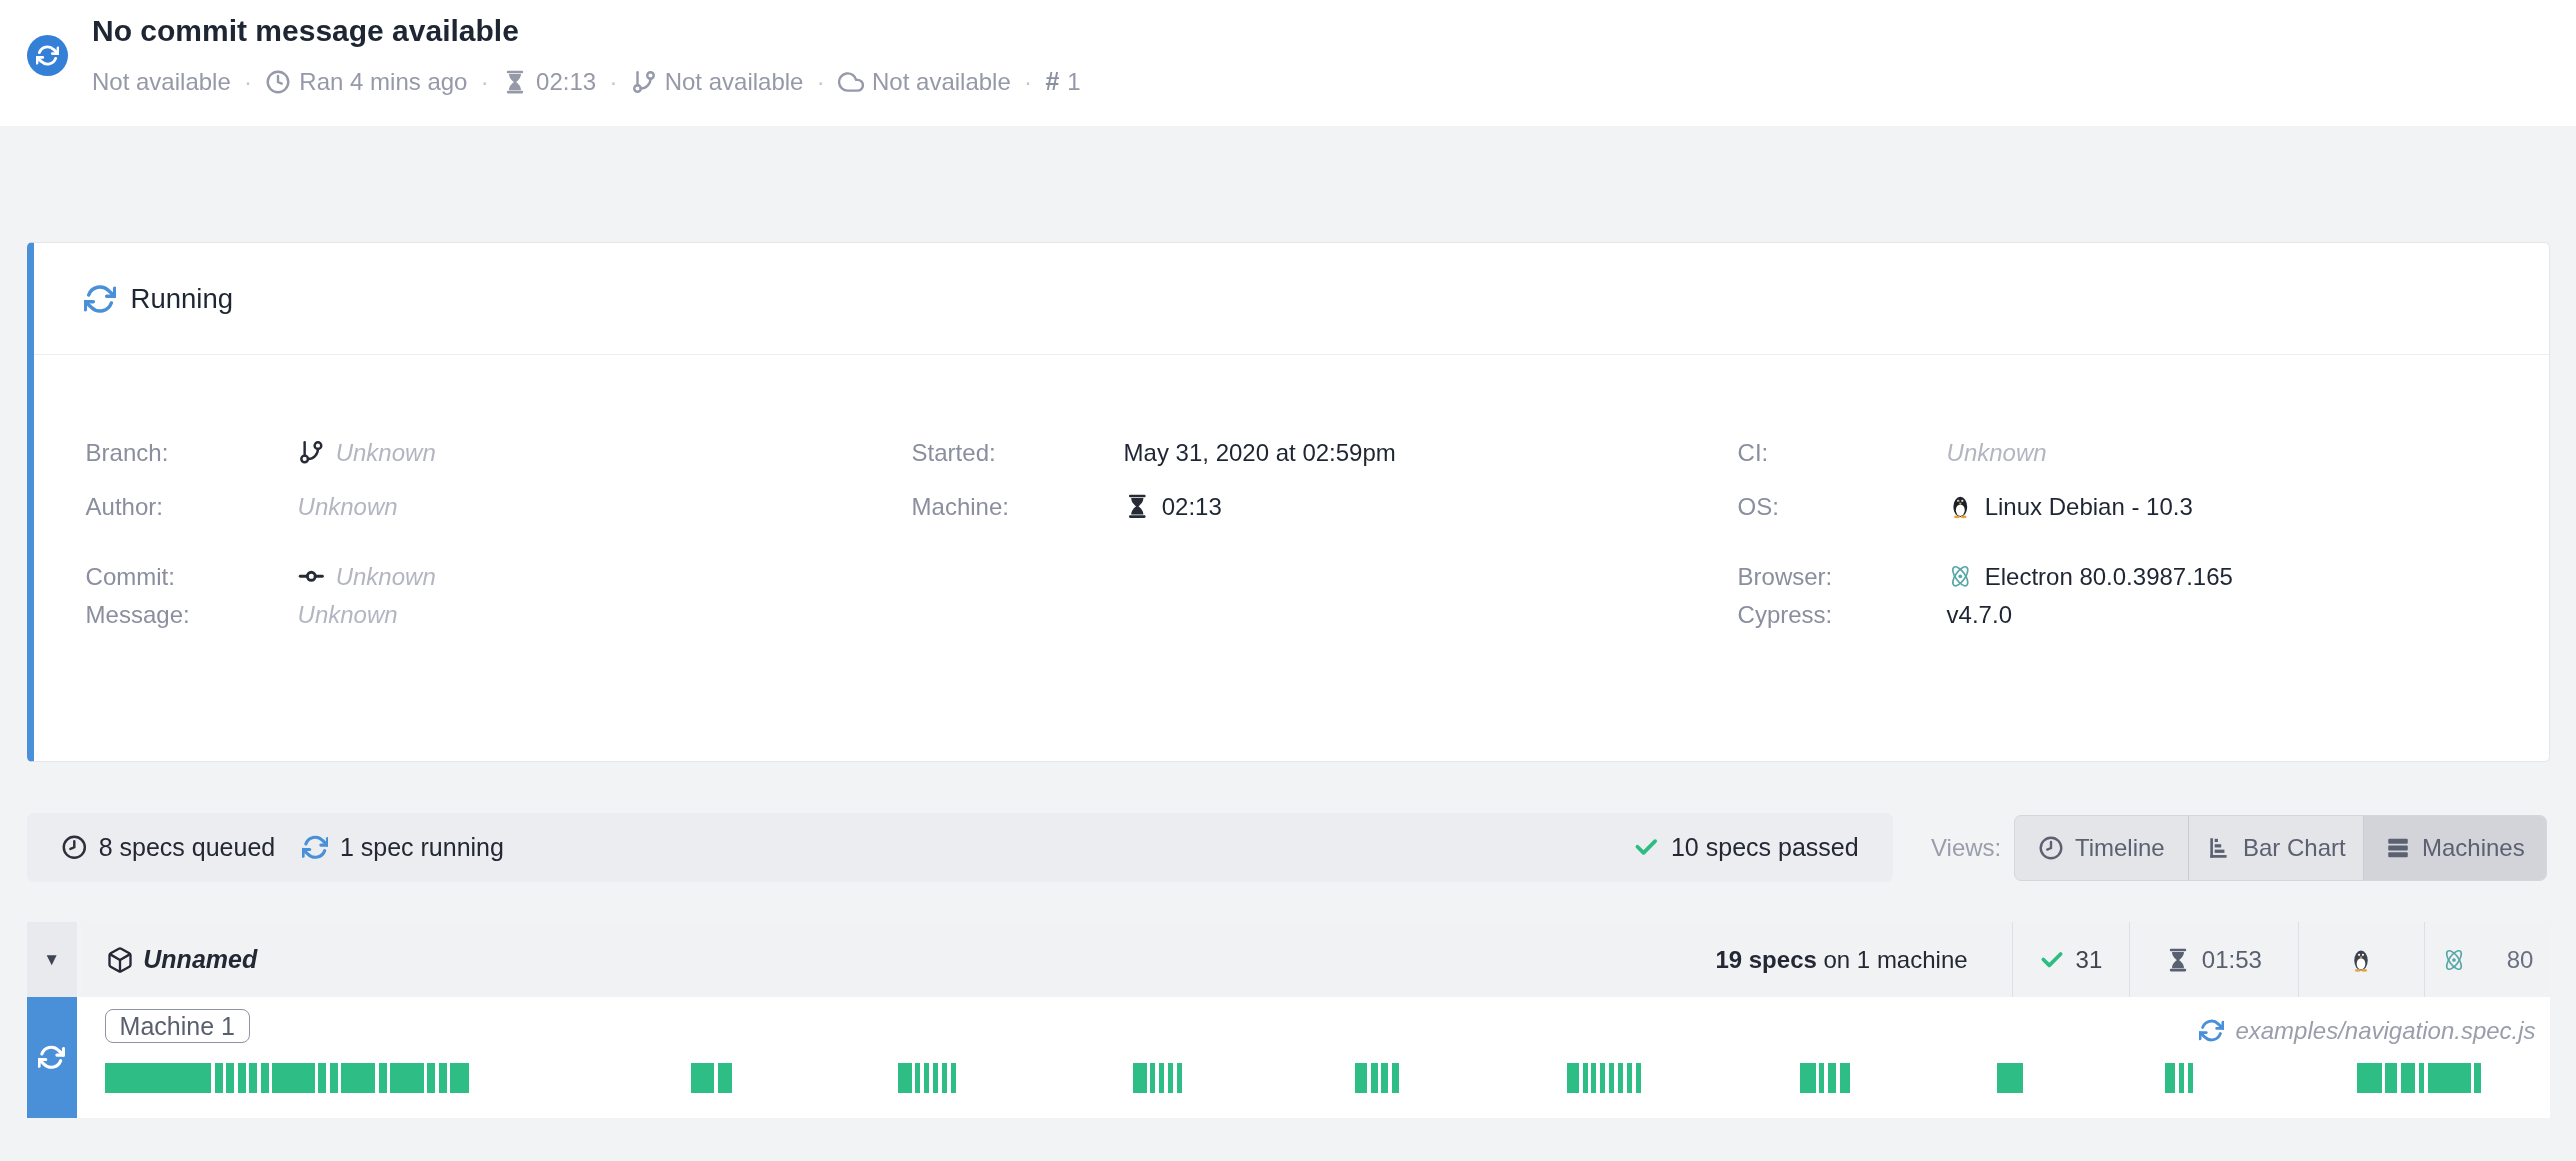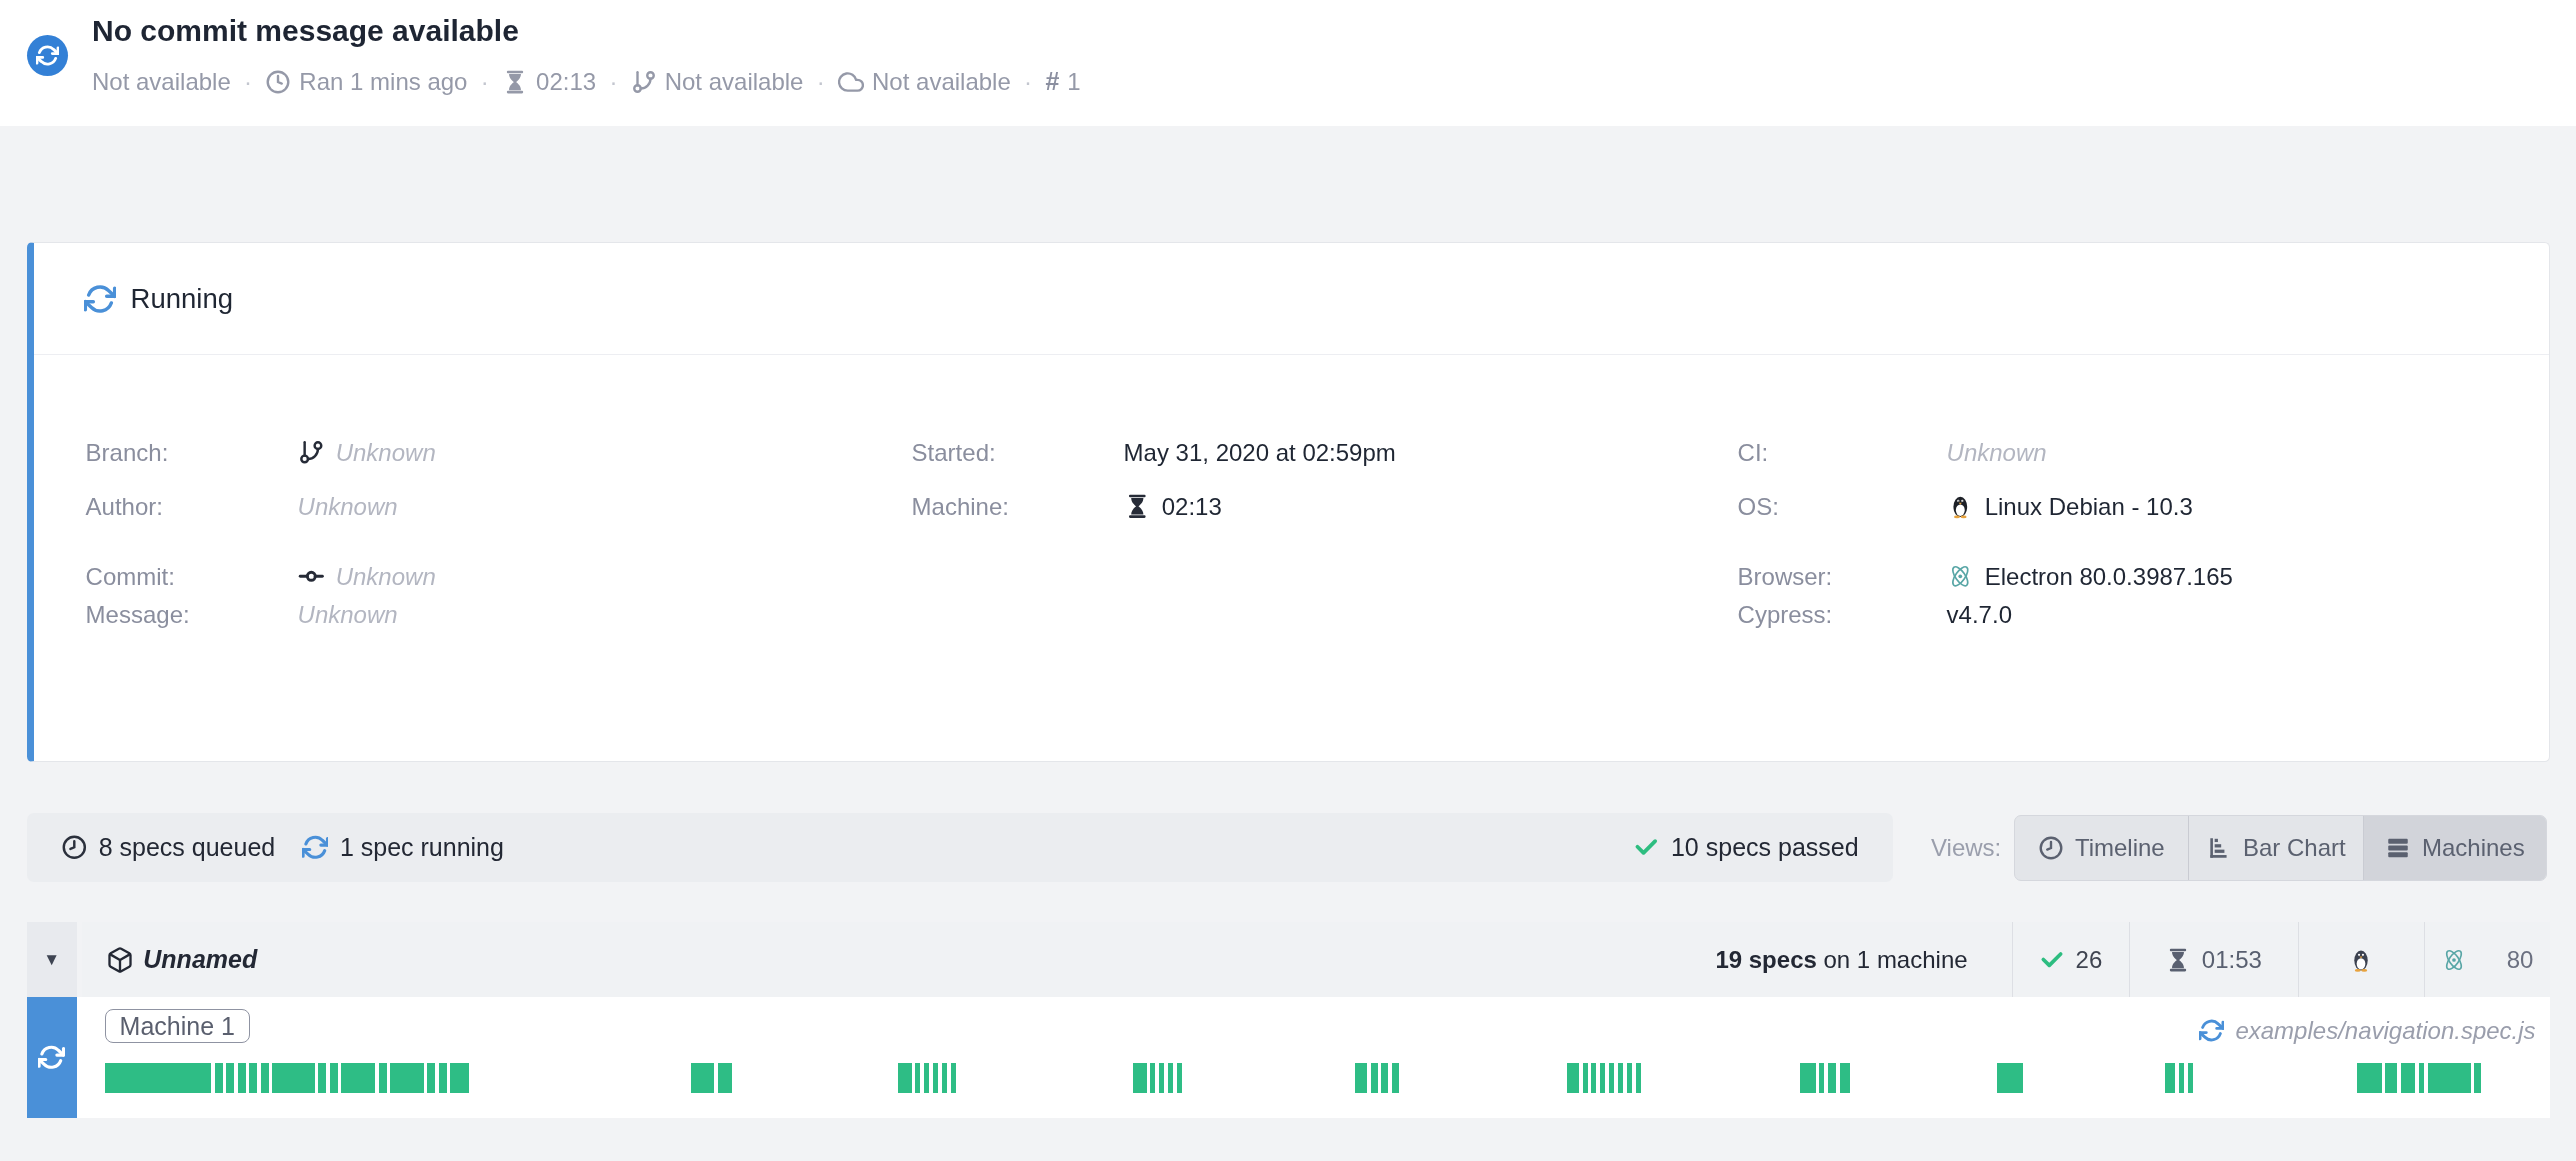--- a/index.html
+++ b/index.html
@@ -108,21 +108,21 @@
     <div class="meta">
       <span class="mitem">
           <span>Not available</span>
         </span>
       <span class="dot">·</span>
       <span class="mitem">
         <svg viewBox="0 0 24 24" fill="none" stroke="currentColor" stroke-width="2.2" stroke-linecap="round">
             <circle cx="12" cy="12" r="9.5"></circle>
             <polyline points="12 6.5 12 12 15.5 13.5"></polyline>
           </svg>
-        <span>Ran 1 mins ago</span>
+        <span>Ran 4 mins ago</span>
         </span>
       <span class="dot">·</span>
       <span class="mitem">
         <svg viewBox="0 0 24 24" fill="currentColor">
             <rect x="4.5" y="1.5" width="15" height="2.4" rx="1"></rect>
             <rect x="4.5" y="20.1" width="15" height="2.4" rx="1"></rect>
             <path d="M6.5 4.5h11c0 4-2.9 6-4.4 7.5 1.5 1.5 4.4 3.5 4.4 7.5h-11c0-4 2.9-6 4.4-7.5-1.5-1.5-4.4-3.5-4.4-7.5z"></path>
           </svg>
         <span>02:13</span>
         </span>
@@ -308,21 +308,21 @@
           <path d="M21 16V8a2 2 0 0 0-1-1.73l-7-4a2 2 0 0 0-2 0l-7 4A2 2 0 0 0 3 8v8a2 2 0 0 0 1 1.73l7 4a2 2 0 0 0 2 0l7-4A2 2 0 0 0 21 16z"></path>
           <polyline points="3.27 6.96 12 12.01 20.73 6.96"></polyline>
           <line x1="12" y1="22.08" x2="12" y2="12"></line>
         </svg>
       <span class="gname">Unnamed</span>
       <span class="gspecs"><b>19 specs</b> <span>on 1 machine</span></span>
       <span class="gcell gc1">
         <svg class="icon-green" viewBox="0 0 24 24" fill="none" stroke="currentColor" stroke-width="3.4" stroke-linecap="round" stroke-linejoin="round">
             <polyline points="20 6.5 9.5 17 4 11.5"></polyline>
           </svg>
-        <span>26</span>
+        <span>31</span>
         </span>
       <span class="gcell gc2">
         <svg viewBox="0 0 24 24" fill="currentColor">
             <rect x="4.5" y="1.5" width="15" height="2.4" rx="1"></rect>
             <rect x="4.5" y="20.1" width="15" height="2.4" rx="1"></rect>
             <path d="M6.5 4.5h11c0 4-2.9 6-4.4 7.5 1.5 1.5 4.4 3.5 4.4 7.5h-11c0-4 2.9-6 4.4-7.5-1.5-1.5-4.4-3.5-4.4-7.5z"></path>
           </svg>
         <span>01:53</span>
         </span>
       <span class="gcell gc3">

